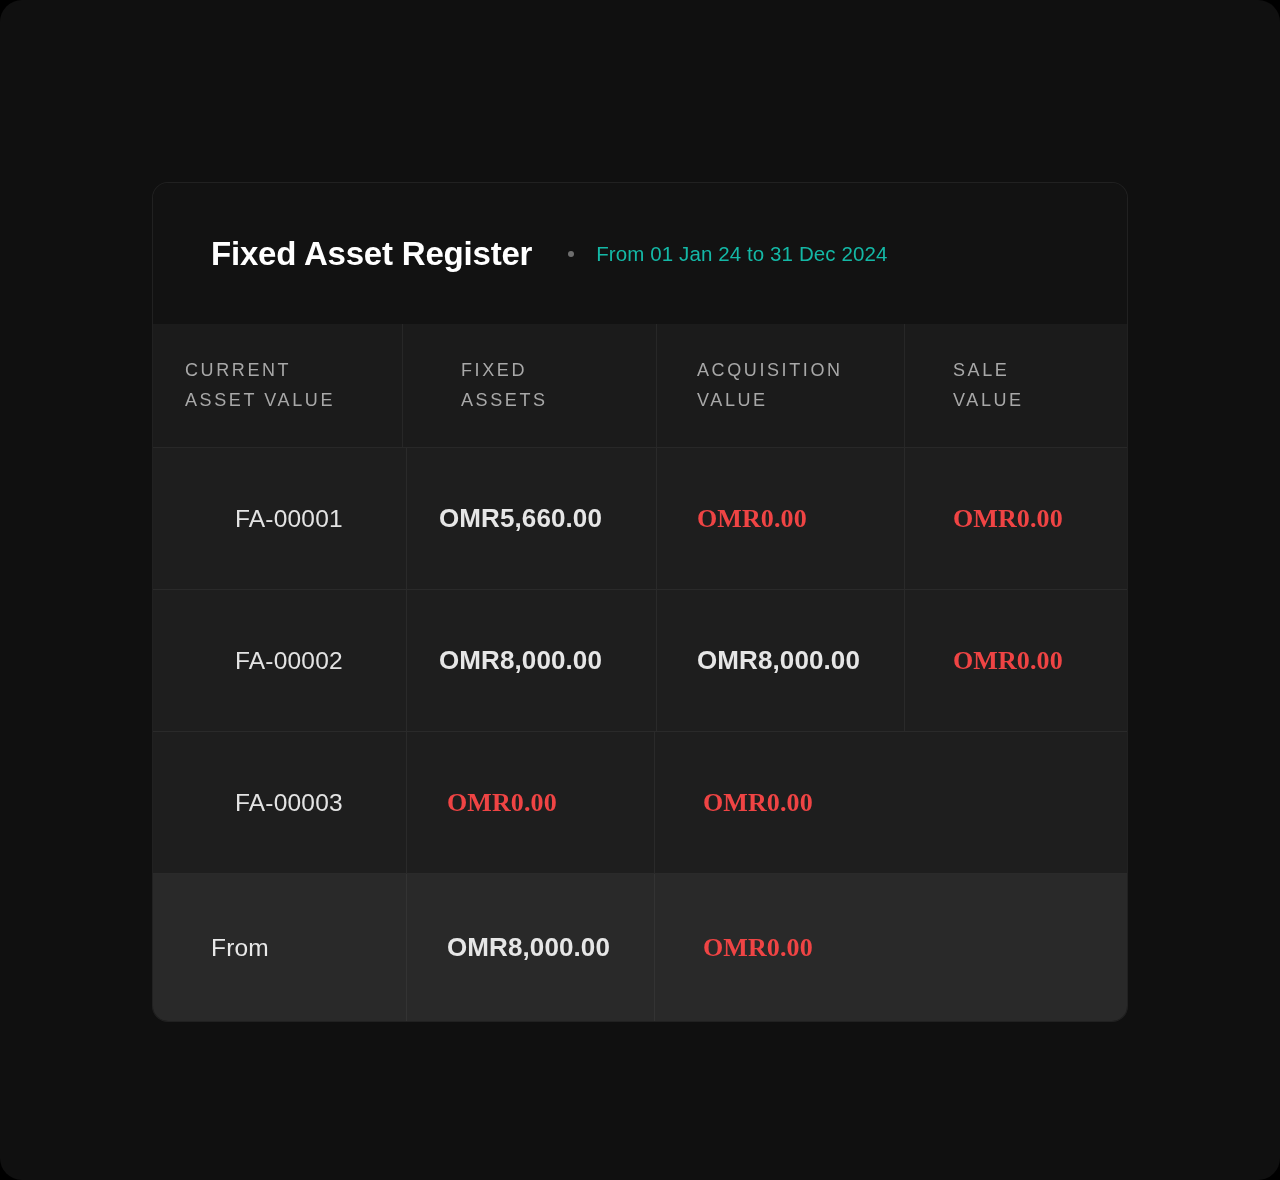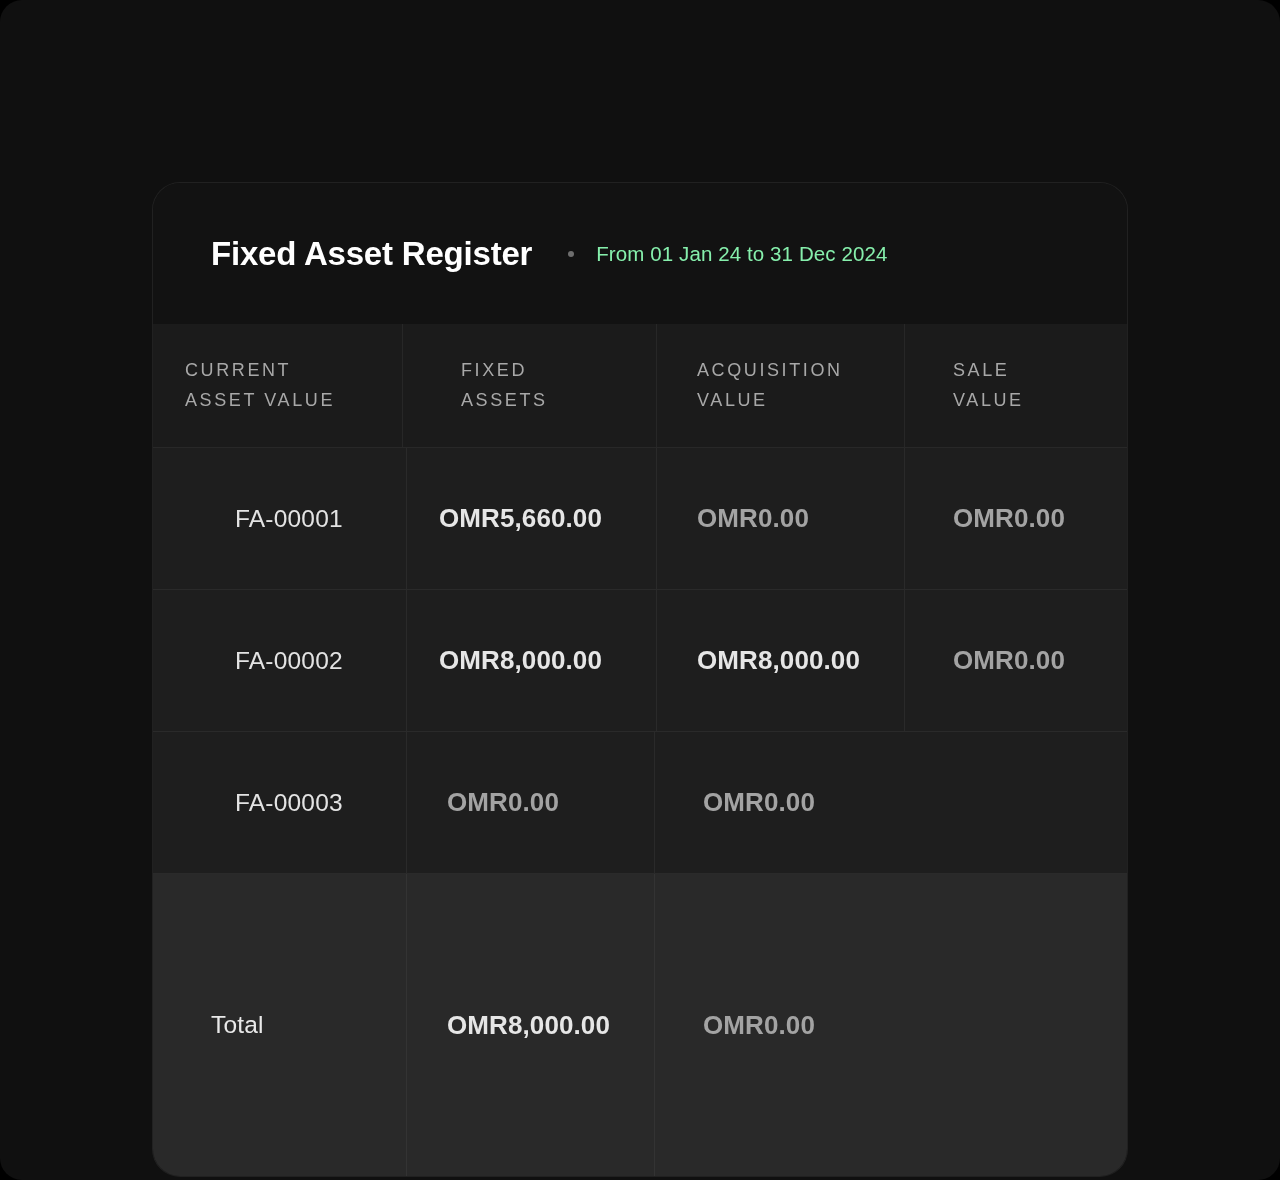--- a/index.html
+++ b/index.html
@@ -16,24 +16,24 @@
     width:1280px; height:1180px;
     background:#101010;
     border-radius:22px;
     overflow:hidden;
   }
 
   
   #report-card {
     position:absolute;
     left:152px; top:182px;
-    width:976px; height:995px;
+    width:976px; height:840px;
     background:#151515;
     border:1px solid rgba(255,255,255,0.055);
-    border-radius:28px;
+    border-radius:16px;
     overflow:hidden;
     display:flex;
     flex-direction:column;
   }
 
   
   .card-header {
     height:141px;
     flex:0 0 141px;
     background:#121212;
@@ -51,21 +51,21 @@
   .sep-dot {
     width:6px; height:6px;
     border-radius:50%;
     background:#6e6e6e;
     margin:0 22px 0 36px;
     flex:0 0 auto;
   }
   .report-period {
     font-size:20.5px;
     font-weight:400;
-    color:#86efac;
+    color:#14b8a6;
     letter-spacing:0.1px;
     white-space:nowrap;
     text-align:center;
   }
 
   
   .table {
     flex:1 1 auto;
     display:flex;
     flex-direction:column;
@@ -125,21 +125,21 @@
     white-space:nowrap;
     margin-left:24px;
   }
   .amount {
     font-size:26px;
     font-weight:700;
     color:#e6e6e6;
     letter-spacing:0.1px;
     white-space:nowrap;
   }
-  .amount.bright { color:#a3a3a3; }
+  .amount.bright { color:#ef4444;font-family:Liberation Serif, serif; }
 
   
   .row-total {
     height:112px;
     flex:1 1 auto;
     background:#292929;
     border-bottom:none;
   }
   .row-total .cell { border-right-color:rgba(255,255,255,0.05); }
   .total-label {
@@ -221,21 +221,21 @@
         <div class="cell c2">
           <span class="amount bright">OMR0.00</span>
         </div>
         <div class="cell c3">
           <span class="amount bright">OMR0.00</span>
         </div>
       </div>
 
       <div class="row row-total">
         <div class="cell c0">
-          <span class="total-label">Total</span>
+          <span class="total-label">From</span>
         </div>
         <div class="cell c2">
           <span class="amount">OMR8,000.00</span>
         </div>
         <div class="cell c3">
           <span class="amount bright">OMR0.00</span>
         </div>
       </div>
 
     </div>

